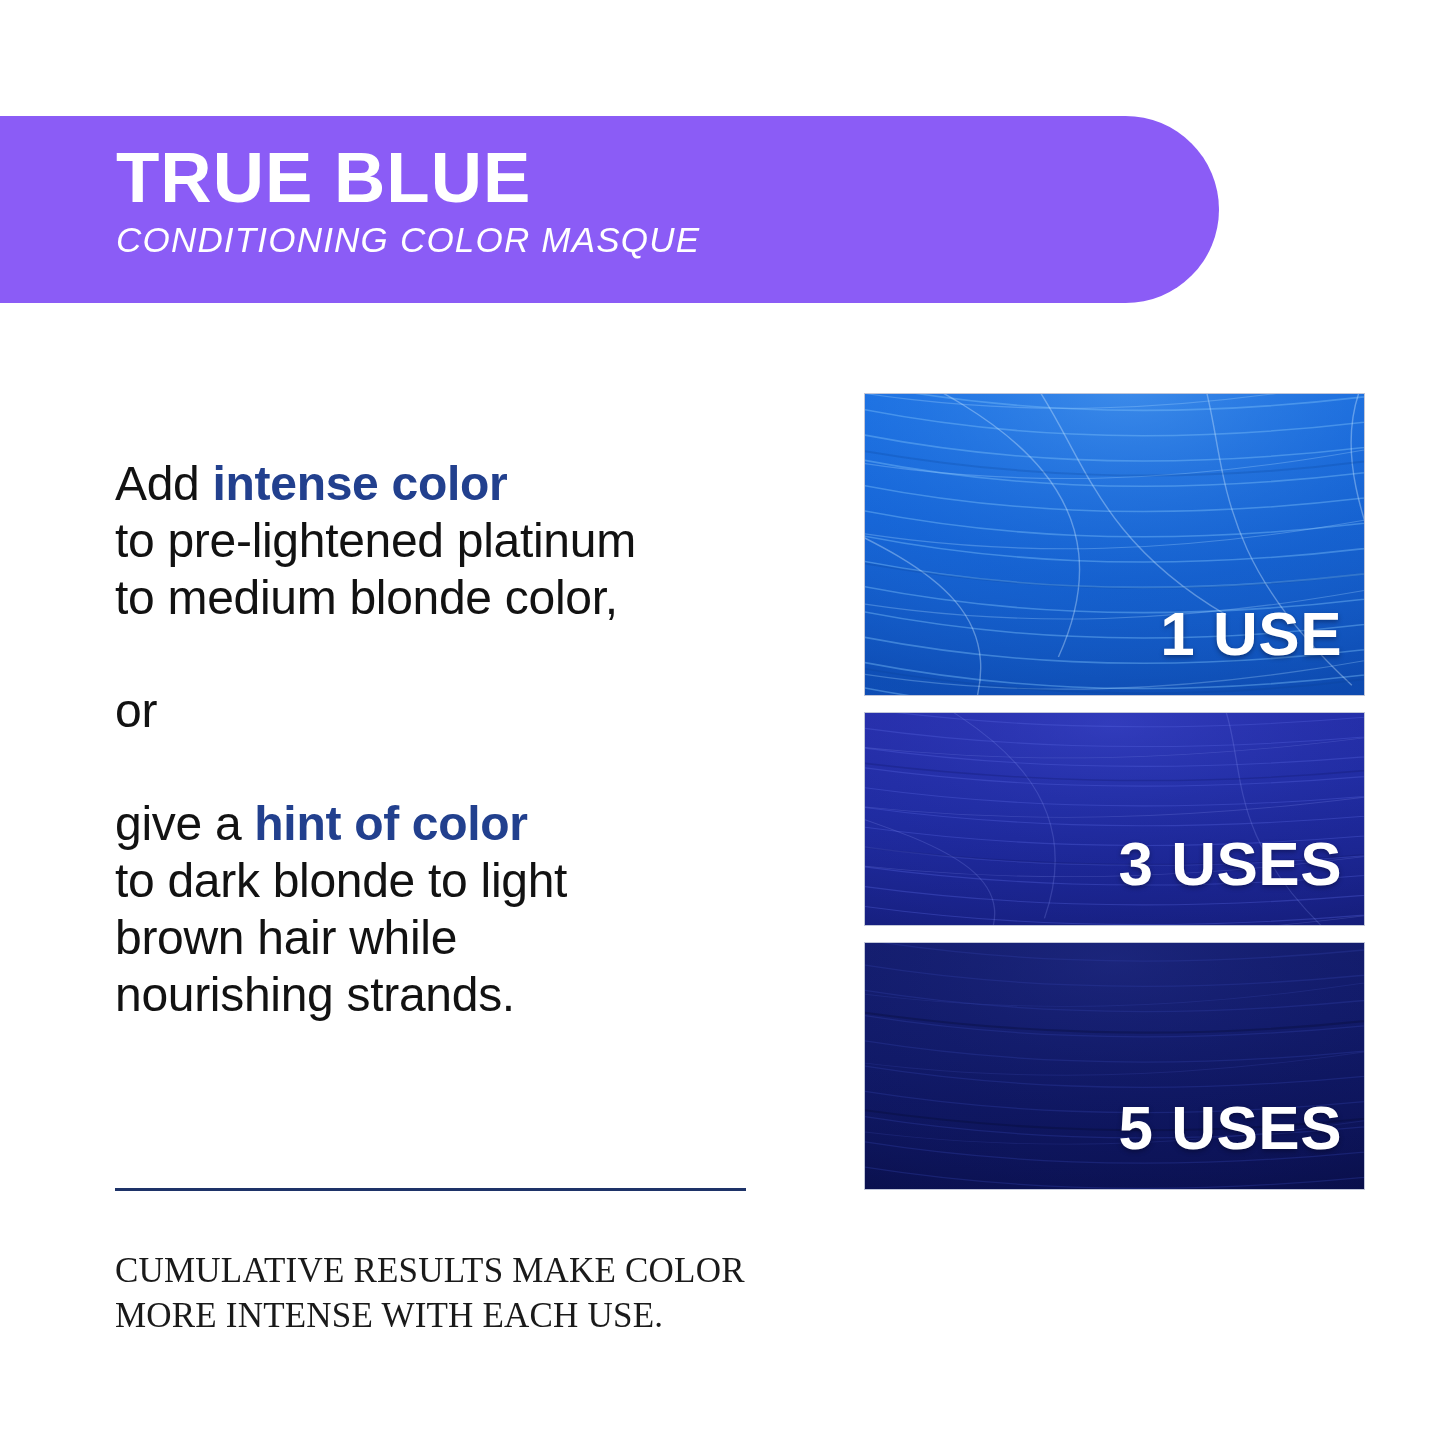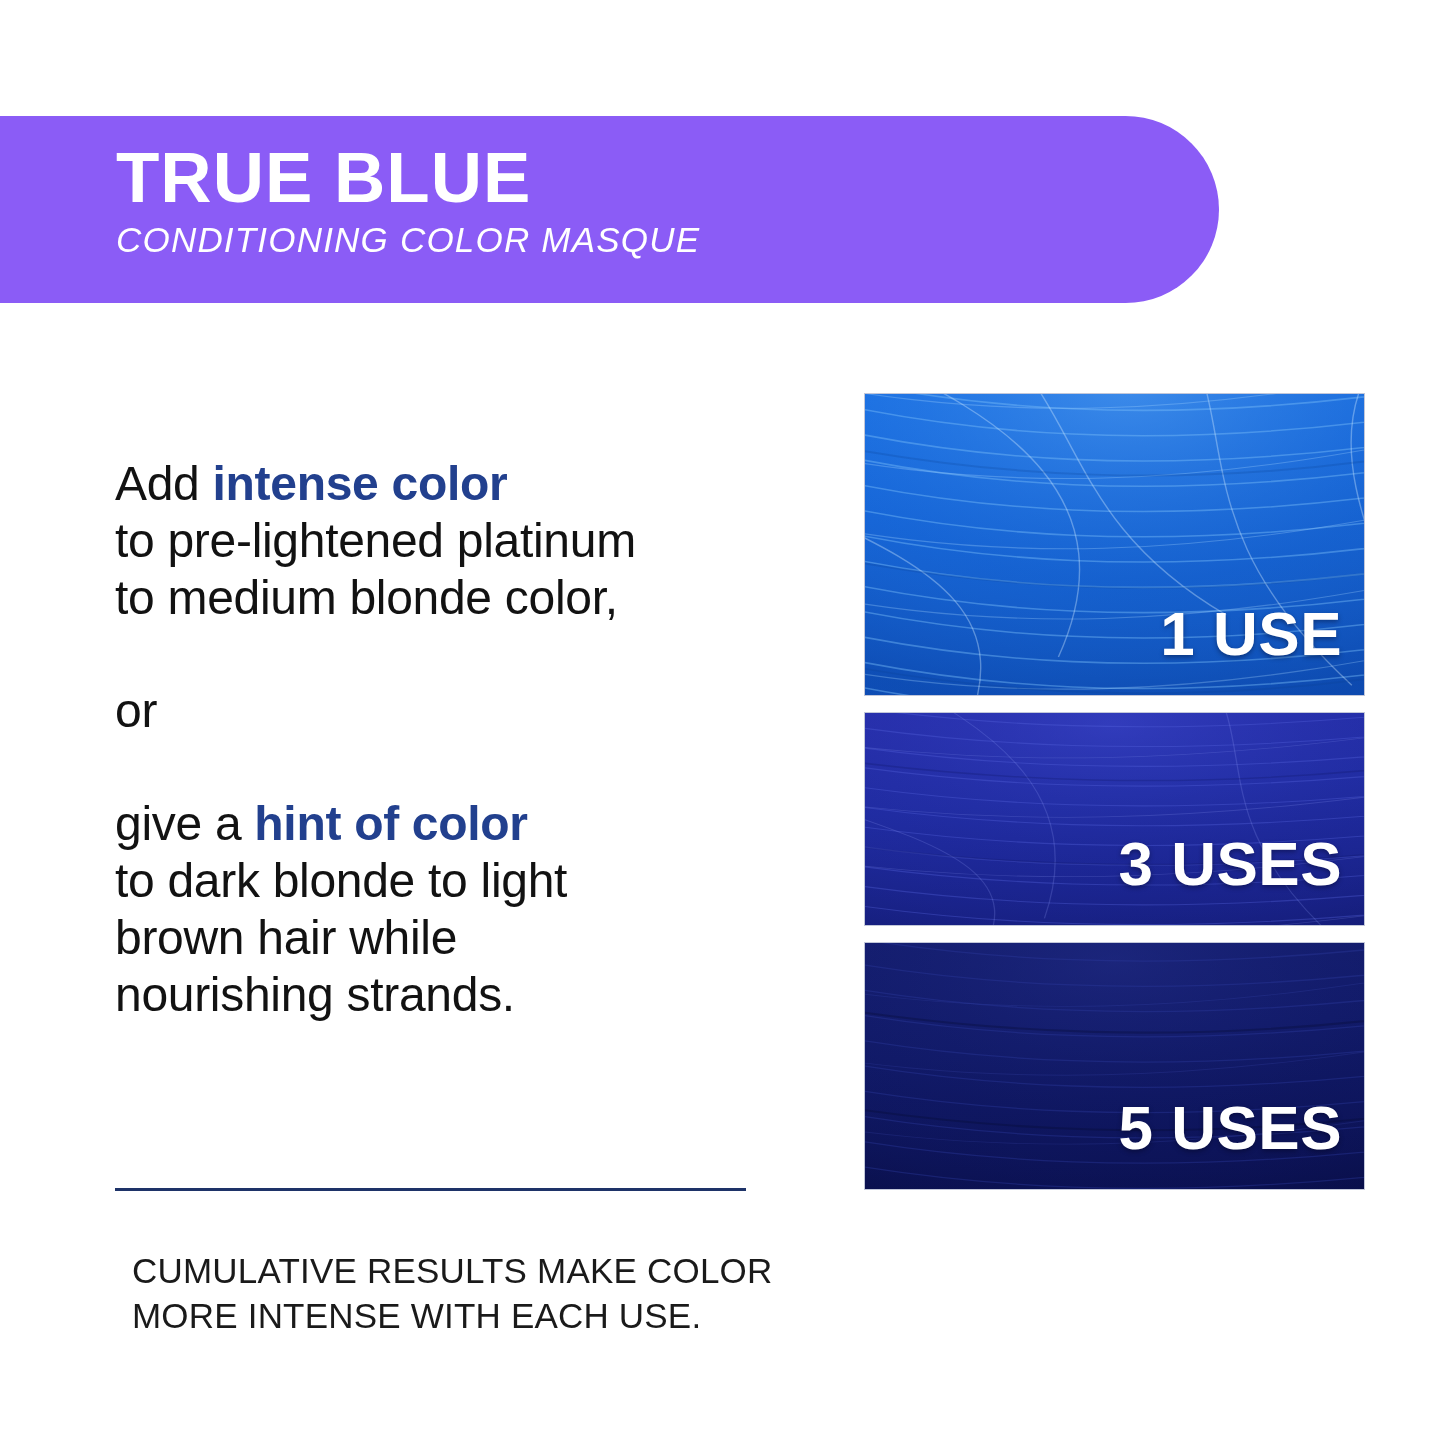--- a/index.html
+++ b/index.html
@@ -68,27 +68,28 @@
   #divider-rule{
     position:absolute;
     left:115px; top:1188px;
     width:631px; height:3px;
     background:#1E3368;
   }
 
   
   #footnote{
     position:absolute;
-    left:132px; top:1248px;
+    left:115px; top:1248px;
     width:680px;
     font-size:35px;
     line-height:45px;
     color:#1A1A1A;
     letter-spacing:0.2px;
     font-weight:400;
+    font-family:Liberation Serif, serif;
   }
 
   
   #swatch-stack{
     position:absolute;
     left:829px; top:393px;
     width:501px;
     display:flex;
     flex-direction:column;
     gap:16px;

